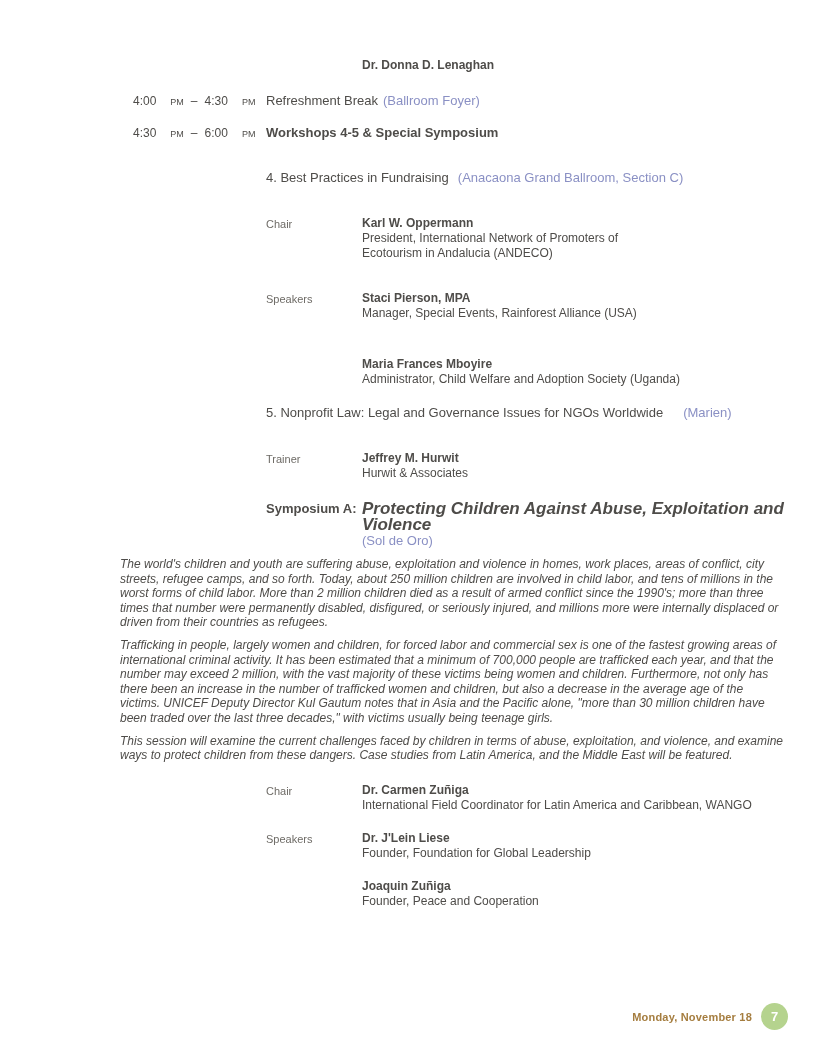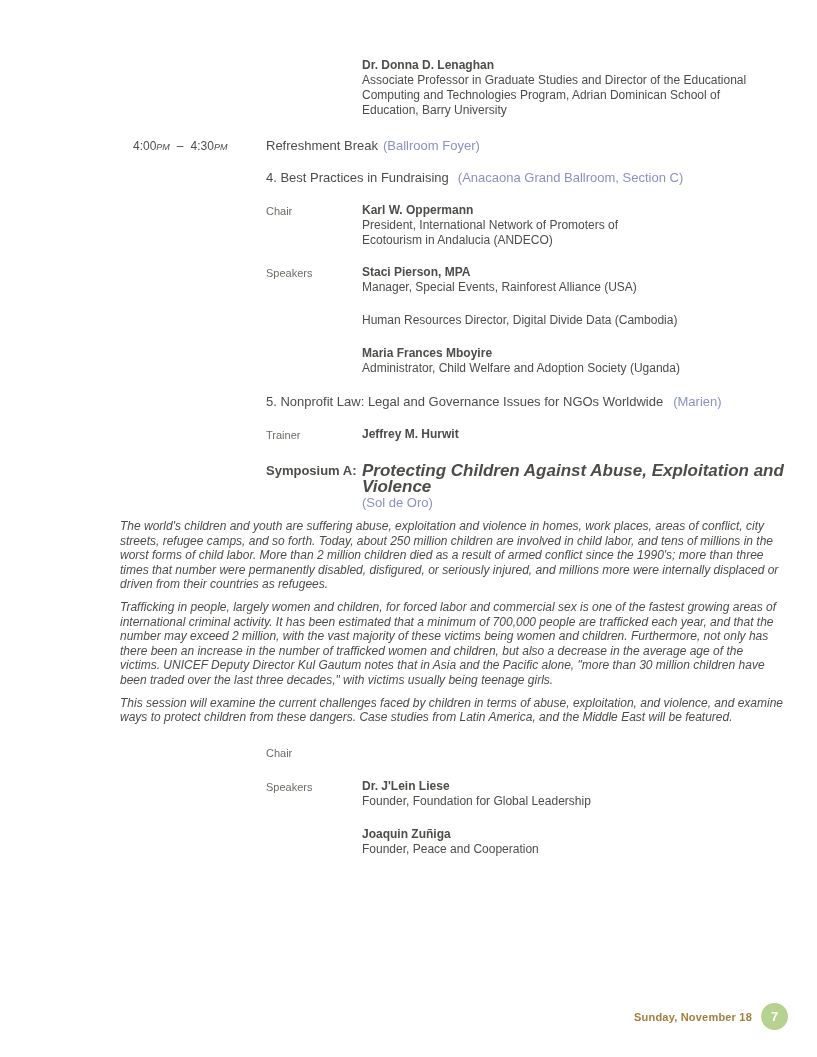--- a/index.html
+++ b/index.html
@@ -15,32 +15,32 @@
   .person-name{font-size:12px;font-weight:bold;line-height:15px;}
   .person-affiliation{font-size:12px;line-height:15px;white-space:pre-line;}
 
   .continuation{padding-top:58px;margin-left:362px;width:430px;}
 
   
   .sched-row{display:flex;margin-left:133px;align-items:baseline;}
   .sched-row.first{margin-top:20px;}
   .sched-row + .sched-row{margin-top:17px;}
   .time-range{width:133px;font-size:12px;flex:0 0 auto;}
-  .ampm{font-size:9px;margin-left:0;font-style:italic;}
+  .ampm{font-size:9px;margin-left:14px;}
   .dash{margin:0 7px;}
   .event-title{font-size:13px;}
   .event-title.bold{font-weight:bold;}
   .loc{color:var(--location-text,#8a90c4);}
   .event-loc{margin-left:5px;font-size:13px;}
 
   
   .session-heading{margin-left:266px;font-size:13px;line-height:16px;width:520px;}
   .session-heading .session-loc{margin-left:9px;}
-  .session-heading.w5 .session-loc{margin-left:10px;}
-  .mt17{margin-top:17px;}
+  .session-heading.w5 .session-loc{margin-left:20px;}
+  .mt17{margin-top:30px;}
   .mt18{margin-top:18px;}
   .mt20{margin-top:20px;}
 
   
   .role-row{display:flex;margin-left:266px;}
   .role-label{width:96px;flex:0 0 auto;font-size:11px;line-height:15px;color:#6e6b66;padding-top:1px;}
   .person-stack{display:flex;flex-direction:column;gap:18px;width:430px;}
 
   
   .symposium-heading{display:flex;margin-left:266px;margin-top:20px;}
@@ -62,30 +62,31 @@
     display:flex;align-items:center;justify-content:center;
   }
 </style>
 </head>
 <body>
 
 <div class="page">
 
   <div class="continuation">
     <div class="person-name">Dr. Donna D. Lenaghan</div>
-    <div class="person-affiliation">Associate Professor in Graduate Studies and Director of the Educational
-Computing and Technologies Program, Adrian Dominican School of
-Education, Barry University</div>
   </div>
 
   <div class="sched-row first">
     <div class="time-range"><span>4:00</span><span class="ampm">PM</span><span class="dash">–</span><span>4:30</span><span class="ampm">PM</span></div>
     <div class="event-title"><span>Refreshment Break</span><span class="loc event-loc">(Ballroom Foyer)</span></div>
   </div>
 
+  <div class="sched-row">
+    <div class="time-range"><span>4:30</span><span class="ampm">PM</span><span class="dash">–</span><span>6:00</span><span class="ampm">PM</span></div>
+    <div class="event-title bold"><span>Workshops 4-5 &amp; Special Symposium</span></div>
+  </div>
 
   <div class="session-heading mt17">
     <span>4. Best Practices in Fundraising</span><span class="loc session-loc">(Anacaona Grand Ballroom, Section C)</span>
   </div>
 
   <div class="role-row mt17">
     <div class="role-label">Chair</div>
     <div class="person-stack">
       <div>
         <div class="person-name">Karl W. Oppermann</div>
@@ -96,72 +97,78 @@
   </div>
 
   <div class="role-row mt17">
     <div class="role-label">Speakers</div>
     <div class="person-stack">
       <div>
         <div class="person-name">Staci Pierson, MPA</div>
         <div class="person-affiliation">Manager, Special Events, Rainforest Alliance (USA)</div>
       </div>
       <div>
-        <div class="person-affiliation">Human Resources Director, Digital Divide Data (Cambodia)</div>
       </div>
       <div>
         <div class="person-name">Maria Frances Mboyire</div>
         <div class="person-affiliation">Administrator, Child Welfare and Adoption Society (Uganda)</div>
       </div>
     </div>
   </div>
 
   <div class="session-heading w5 mt18">
     <span>5. Nonprofit Law: Legal and Governance Issues for NGOs Worldwide</span><span class="loc session-loc">(Marien)</span>
   </div>
 
   <div class="role-row mt17">
     <div class="role-label">Trainer</div>
     <div class="person-stack">
       <div>
         <div class="person-name">Jeffrey M. Hurwit</div>
+        <div class="person-affiliation">Hurwit &amp; Associates</div>
       </div>
     </div>
   </div>
 
   <div class="symposium-heading">
     <div class="symposium-label">Symposium A:</div>
     <div>
       <div class="symposium-title">Protecting Children Against Abuse, Exploitation and Violence</div>
       <div class="symposium-loc loc">(Sol de Oro)</div>
     </div>
   </div>
 
   <div class="para first">The world's children and youth are suffering abuse, exploitation and violence in homes, work places, areas of conflict, city streets, refugee camps, and so forth. Today, about 250 million children are involved in child labor, and tens of millions in the worst forms of child labor. More than 2 million children died as a result of armed conflict since the 1990's; more than three times that number were permanently disabled, disfigured, or seriously injured, and millions more were internally displaced or driven from their countries as refugees.</div>
   <div class="para">Trafficking in people, largely women and children, for forced labor and commercial sex is one of the fastest growing areas of international criminal activity. It has been estimated that a minimum of 700,000 people are trafficked each year, and that the number may exceed 2 million, with the vast majority of these victims being women and children. Furthermore, not only has there been an increase in the number of trafficked women and children, but also a decrease in the average age of the victims. UNICEF Deputy Director Kul Gautum notes that in Asia and the Pacific alone, "more than 30 million children have been traded over the last three decades," with victims usually being teenage girls.</div>
   <div class="para">This session will examine the current challenges faced by children in terms of abuse, exploitation, and violence, and examine ways to protect children from these dangers. Case studies from Latin America, and the Middle East will be featured.</div>
 
   <div class="role-row mt20">
     <div class="role-label">Chair</div>
+    <div class="person-stack">
+      <div>
+        <div class="person-name">Dr. Carmen Zuñiga</div>
+        <div class="person-affiliation">International Field Coordinator for Latin America and Caribbean, WANGO</div>
+      </div>
+    </div>
   </div>
 
   <div class="role-row mt18">
     <div class="role-label">Speakers</div>
     <div class="person-stack">
       <div>
         <div class="person-name">Dr. J'Lein Liese</div>
         <div class="person-affiliation">Founder, Foundation for Global Leadership</div>
       </div>
       <div>
         <div class="person-name">Joaquin Zuñiga</div>
         <div class="person-affiliation">Founder, Peace and Cooperation</div>
       </div>
     </div>
   </div>
 
   <div class="footer">
-    <div class="footer-date">Sunday, November 18</div>
+    <div class="footer-date">Monday, November 18</div>
     <div class="page-circle">
       <span>7</span>
     </div>
   </div>
 
 </div>
 
 </body></html>

